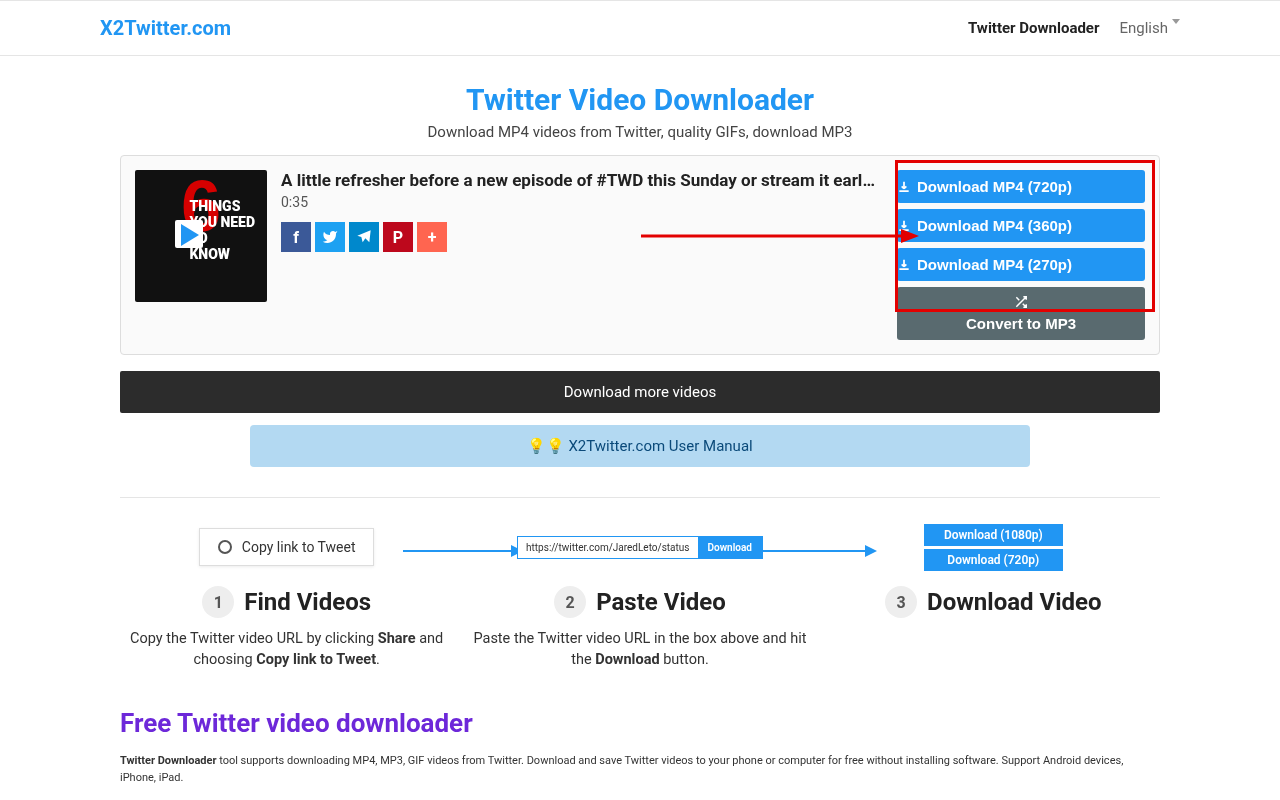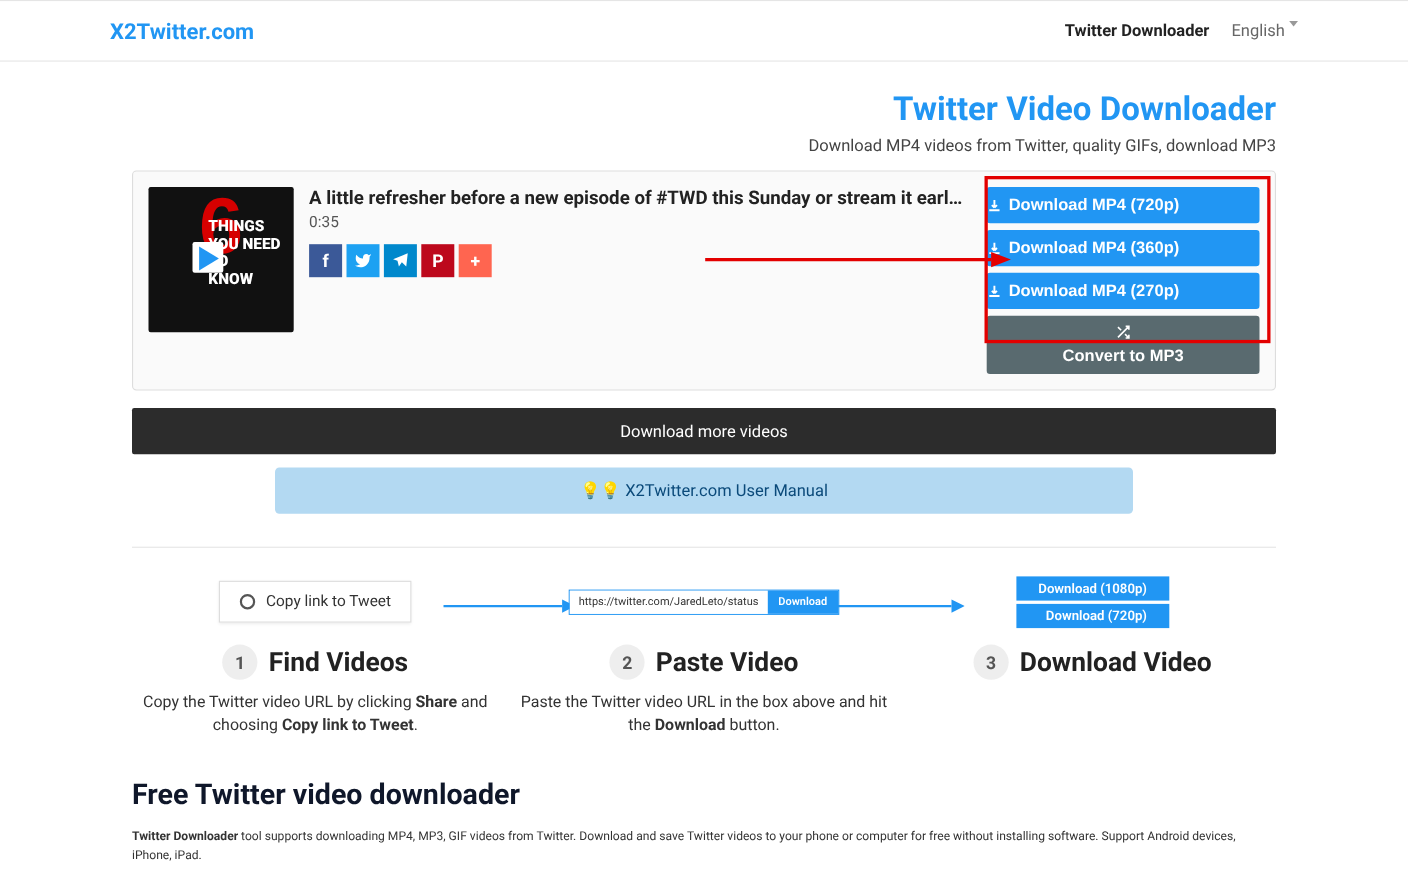--- a/index.html
+++ b/index.html
@@ -4,21 +4,21 @@
 <style>
 * { margin: 0; padding: 0; box-sizing: border-box; }
 body { font-family: -apple-system, BlinkMacSystemFont, "Segoe UI", Roboto, Arial, sans-serif; color: #333; background: #fff; }
 .topbar { border-top: 1px solid #e5e5e5; border-bottom: 1px solid #e5e5e5; height: 56px; display: flex; align-items: center; padding: 0 40px 0 100px; }
 .logo { color: #2196f3; font-weight: 700; font-size: 20px; }
 .topbar-spacer { flex: 1; }
 .nav-item { font-weight: 700; color: #222; font-size: 15px; margin-right: 20px; }
 .lang { color: #666; font-size: 15px; display: flex; gap: 4px; cursor: pointer; margin-right: 60px; }
 .chevron-down { display: inline-block; width: 0; height: 0; border-left: 4px solid transparent; border-right: 4px solid transparent; border-top: 5px solid #999; }
 .container { max-width: 1072px; margin: 0 auto; padding: 0 16px; }
-.hero { text-align: right; padding: 26px 0 14px; }
+.hero { text-align: center; padding: 26px 0 14px; }
 .hero h1 { color: #2196f3; font-size: 30px; font-weight: 700; margin-bottom: 6px; }
 .hero p { color: #444; font-size: 15px; }
 .result-card { border: 1px solid #ddd; border-radius: 4px; background: #fafafa; padding: 14px; display: flex; gap: 14px; position: relative; }
 .thumb { width: 132px; height: 132px; background: #111; border-radius: 2px; display:flex; justify-content:center; position:relative; flex-shrink:0;}
 .thumb .six { color:#d60000; font-size:72px; font-weight:900; line-height:1; font-family: Arial; }
 .thumb .stack { position:absolute; right:12px; top:28px; color:#fff; font-weight:900; font-size:14px; line-height:1.15; text-align:left;}
 .thumb .play { position:absolute; left:46px; top:54px; width:0;height:0; border-left:18px solid #2196f3; border-top:11px solid transparent; border-bottom:11px solid transparent;}
 .thumb .playbg { position:absolute; left:40px; top:50px; width:28px;height:28px; background:#fff; border-radius:2px;}
 .info { flex: 1; min-width: 0; }
 .title { font-weight: 700; font-size: 17px; color: #222; white-space: nowrap; overflow: hidden; text-overflow: ellipsis; margin-bottom: 4px; }
@@ -35,30 +35,30 @@
 .manual-btn { background: #b3d9f2; color: #0b4a7a; text-align: center; padding: 12px; font-size: 15px; margin: 12px auto 0; width: 75%; cursor: pointer; border-radius:4px;}
 .sep { border-top: 1px solid #e5e5e5; margin: 30px 0 28px; }
 .steps { display: flex; gap: 20px; }
 .step { flex: 1; text-align: center; position: relative; }
 .step-vis { height: 42px; display:flex; align-items:center; justify-content:center; margin-bottom: 18px;}
 .copylink-box { border:1px solid #ddd; padding:10px 18px; font-size:14px; color:#333; display:flex; align-items:center; gap:10px; background:#fff; box-shadow: 0 1px 3px rgba(0,0,0,0.08);}
 .linkicon { display:inline-block; width:14px;height:14px; border:2px solid #555; border-radius:50%; position:relative; transform:rotate(-45deg);}
 .paste-box { display:flex; border:1px solid #2196f3; font-size:10px;}
 .paste-box .u { padding:5px 8px; color:#333; background:#fff;}
 .paste-box .b { padding:5px 10px; background:#2196f3; color:#fff; font-weight:600;}
-.dlstack { display:flex; flex-direction:column; gap:3px;text-align:right;}
+.dlstack { display:flex; flex-direction:column; gap:3px;}
 .dlstack .r { background:#2196f3; color:#fff; padding:4px 20px; font-size:12px; font-weight:600;}
 .step-head { display:flex; align-items:center; justify-content:center; gap:10px; margin-bottom:10px;}
 .step-num { width:32px; height:32px; border-radius:50%; background:#eee; color:#555; display:flex; align-items:center; justify-content:center; font-weight:700; font-size:16px;}
 .step-title { font-weight:700; font-size:24px; color:#222;}
 .step-desc { font-size:14.5px; color:#333; line-height:1.45;}
 .step-desc b { font-weight:700; }
 .steps-arrow { position:absolute; top:18px; right:-70px; pointer-events:none; }
 .section { margin-top: 38px; }
-.section h2 { font-size: 26px; font-weight: 700; color:#0f172a; margin-bottom: 14px;}
+.section h2 { font-size: 26px; font-weight: 700; color:#6d28d9; margin-bottom: 14px;}
 .section p { font-size: 11px; color:#333; line-height:1.55; margin-bottom: 14px;}
 .section p b { font-weight:700; }
 svg { display:block; }
 .dl-icon { width:14px; height:14px; }
 </style>
 </head>
 <body>
 
 <div class="topbar">
   <div class="logo">X2Twitter.com</div>

